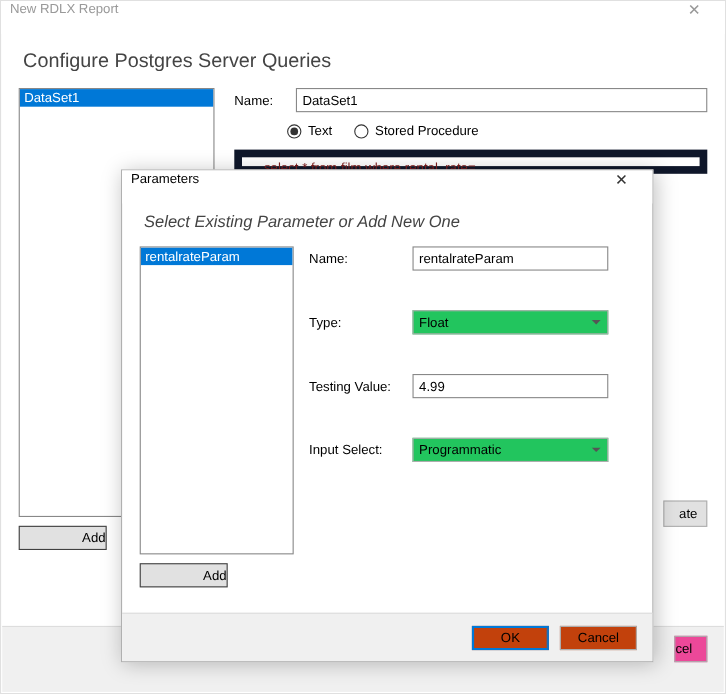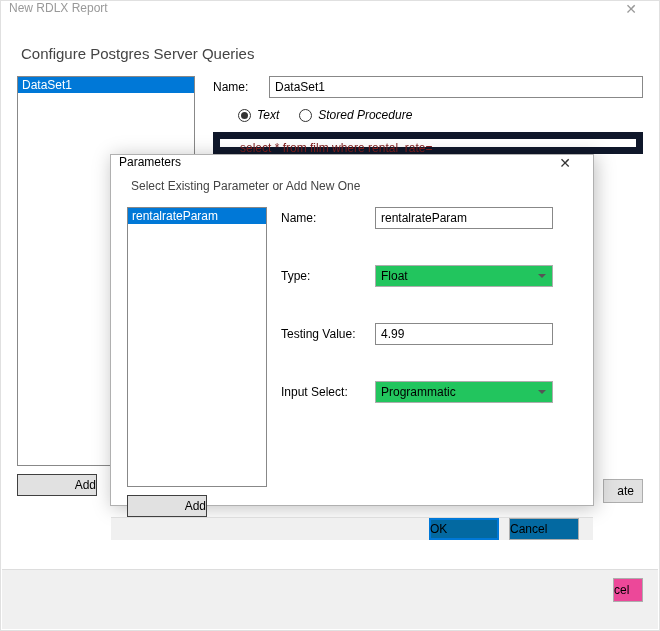--- a/index.html
+++ b/index.html
@@ -51,21 +51,21 @@
       color: #999;
       cursor: pointer;
     }
     .titlebar.active .close {
       color: #333;
     }
     .parent-content {
       padding: 12px 16px 0 16px;
     }
     .section-heading {
-      font-size: 15px;
+      font-size: 18px;
       color: #444;
       margin: 2px 0 14px 4px;
     }
     .pcols {
       display: flex;
       gap: 18px;
     }
     .listbox {
       width: 178px;
       height: 390px;
@@ -108,22 +108,21 @@
       border: 1px solid #888;
       padding: 0 5px;
       background: #fff;
       line-height: 20px;
     }
     .radios {
       display: flex;
       align-items: center;
       gap: 20px;
       margin-bottom: 10px;
-      margin-left: 25px;
-      font-style: italic;
+      margin-left: 48px;
     }
     .radio {
       display: flex;
       align-items: center;
       gap: 6px;
     }
     .radio-circle {
       width: 13px;
       height: 13px;
       border: 1px solid #333;
@@ -150,21 +149,21 @@
       left: 1px;
       right: 1px;
       bottom: 1px;
       height: 60px;
       background: #f0f0f0;
       border-top: 1px solid #ddd;
     }
     .partial-btn {
       position: absolute;
       right: 16px;
-      top: 478px;
+      top: 454px;
       width: 40px;
       height: 24px;
       border: 1px solid #adadad;
       background: #e1e1e1;
       text-align: right;
       padding-right: 8px;
       line-height: 22px;
     }
     .partial-btn2 {
       position: absolute;
@@ -177,34 +176,35 @@
       text-align: left;
       padding-right: 6px;
       line-height: 22px;
     }
 
     
     .window.modal {
       left: 110px;
       top: 154px;
       width: 484px;
-      height: 352px;
+      height: 448px;
       border: 1px solid #b0b0b0;
       box-shadow: 2px 2px 18px rgba(0,0,0,0.25);
     }
     .modal-content {
       padding: 8px 16px 0 16px;
       flex: 1;
       display: flex;
       flex-direction: column;
     }
     .modal-heading {
-      font-size: 12px;
+      font-size: 15px;
       margin: 0 0 14px 4px;
       color: #444;
+      font-style: italic;
     }
     .mcols {
       display: flex;
       gap: 14px;
       flex: 1;
     }
     .mlist {
       display: flex;
       flex-direction: column;
     }
@@ -253,21 +253,22 @@
       display: flex;
       align-items: center;
       justify-content: flex-end;
       padding: 0 14px;
       gap: 10px;
     }
     .dlg-btn {
       width: 70px;
       height: 22px;
       border: 1px solid #adadad;
-      background: #0369a1;
+      background: #c2410c;
+      text-align: center;
       line-height: 20px;
       cursor: pointer;
     }
     .dlg-btn.primary {
       border: 1px solid #0078d7;
       box-shadow: inset 0 0 0 1px #0078d7;
     }
   </style>
 </head>
 <body>

